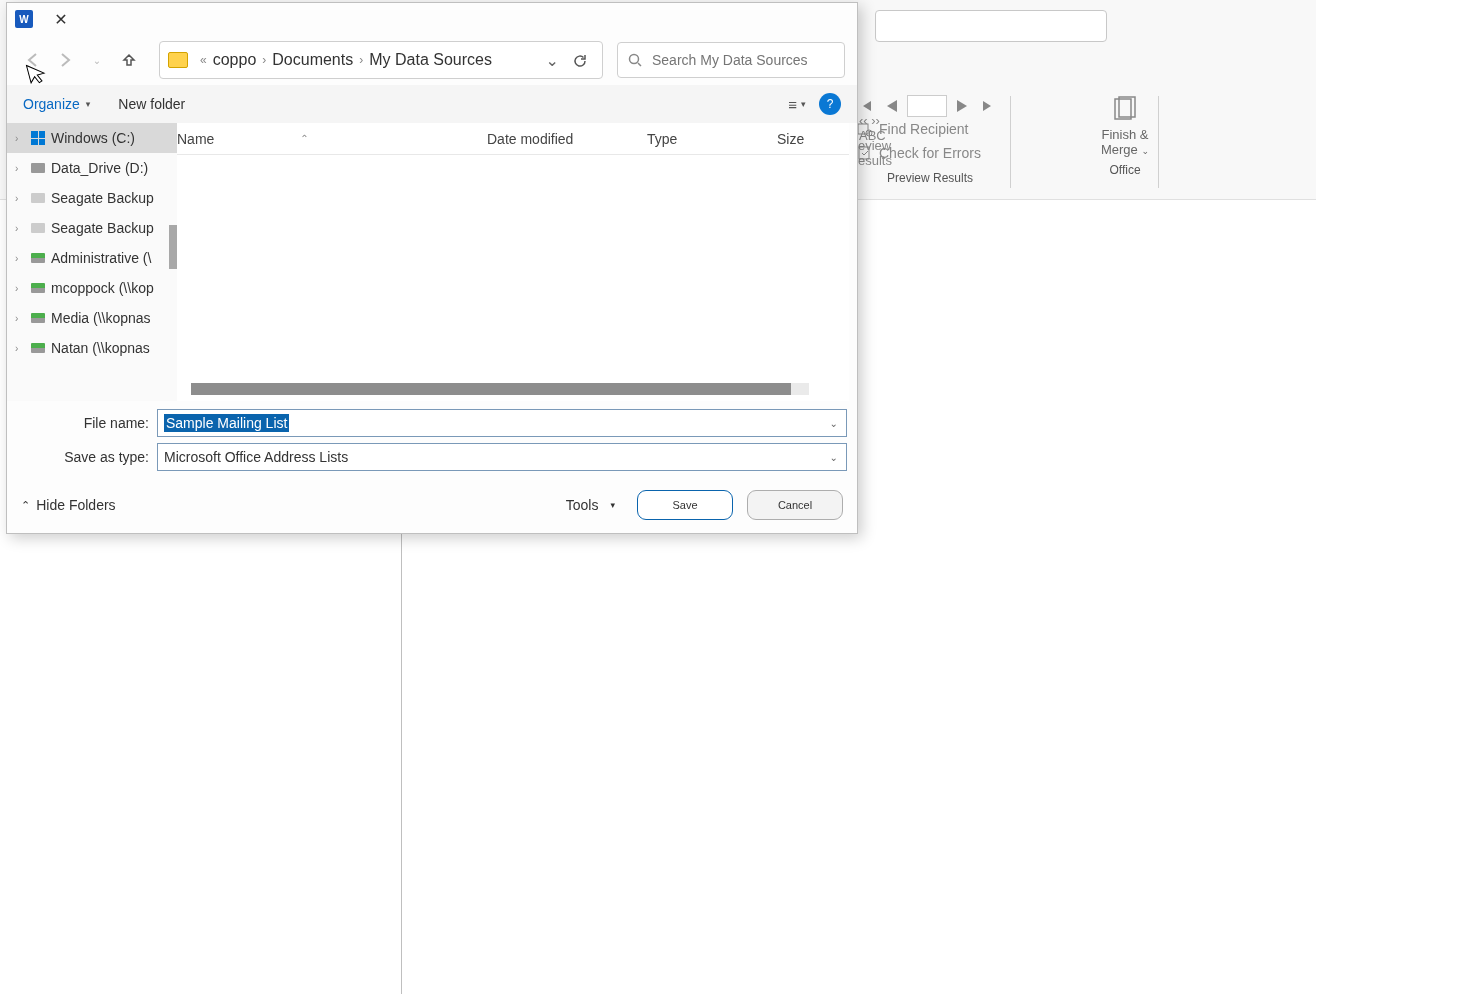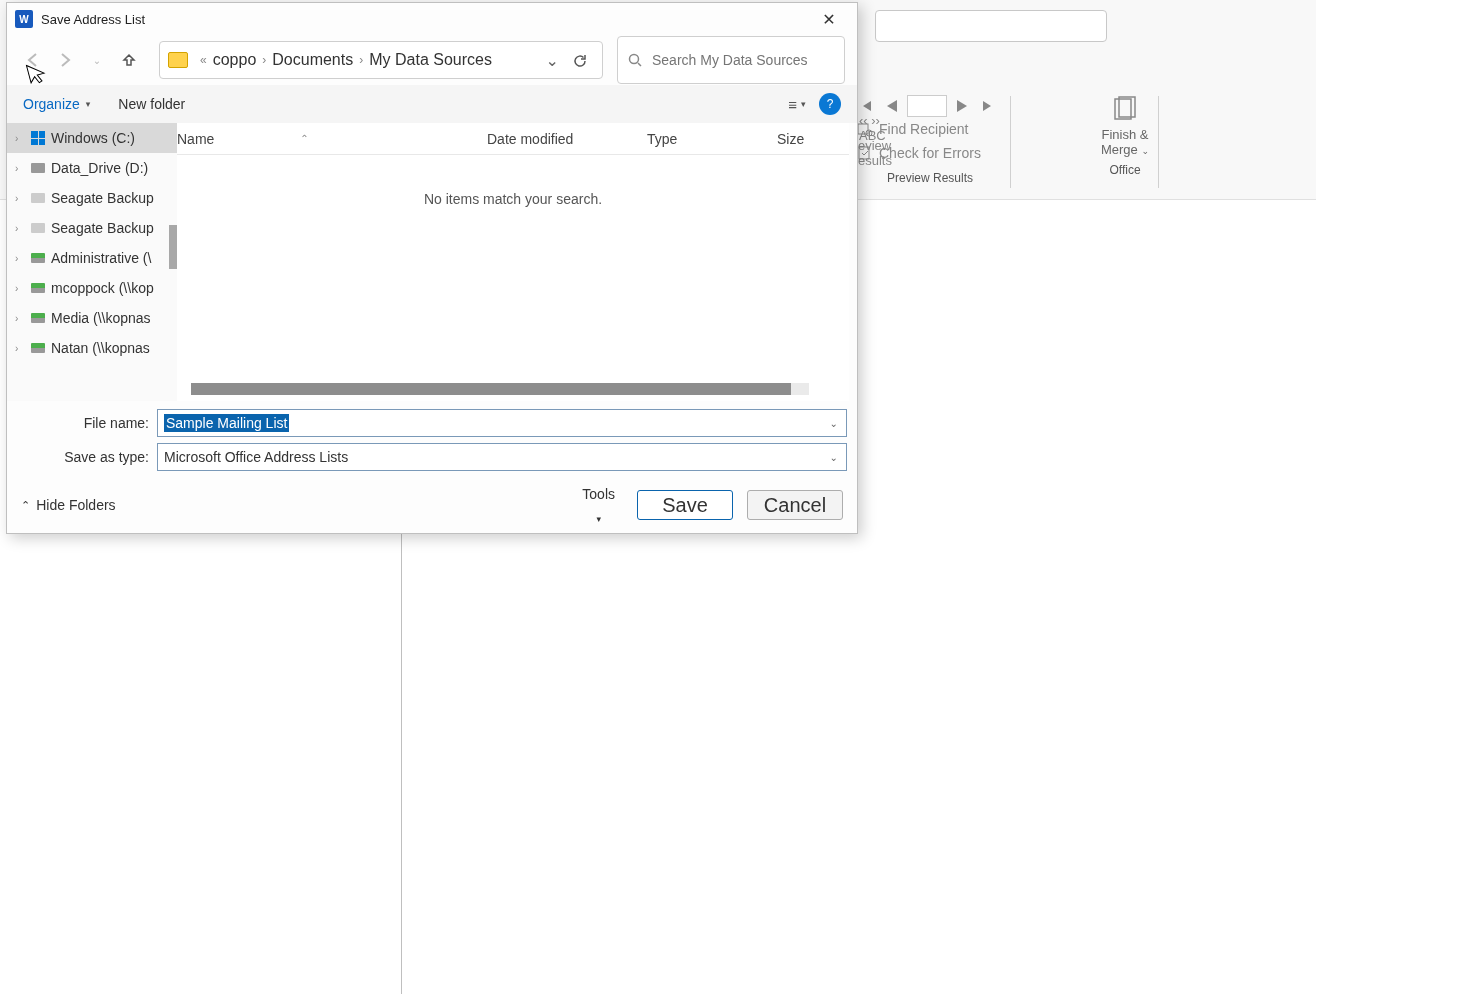--- a/index.html
+++ b/index.html
@@ -30,21 +30,21 @@
 
   .navbar { height: 50px; display:flex; align-items:center; padding: 0 12px; gap:4px;}
   .nav-icon-btn { width:28px; height:28px; display:flex; align-items:center; justify-content:center; color:#555; font-size:15px;}
   .nav-icon-btn.disabled{ color:#bbb;}
   .addressbar { flex:1; height:38px; border:1px solid #cfcfcf; border-radius:4px; display:flex; align-items:center; padding:0 8px; margin-left:12px; background:#fff;}
   .addressbar .folder-ic{ width:20px; height:16px; background:#ffd24d; border:1px solid #d4a300; border-radius:2px; margin-right:6px;}
   .addressbar .sep{ color:#888; margin:0 6px; font-size:12px;}
   .addressbar .crumb{ font-size:16px; color:#333;}
   .addressbar .dropdown-arrow{ margin-left:auto; color:#666; padding:0 8px;}
   .addressbar .refresh{ color:#555; padding:0 6px; font-size:14px;}
-  .searchbox { width:228px; height:48px; border:1px solid #cfcfcf; border-radius:4px; display:flex; align-items:center; padding:0 10px; margin-left:10px; background:#fff;}
+  .searchbox { width:228px; height:36px; border:1px solid #cfcfcf; border-radius:4px; display:flex; align-items:center; padding:0 10px; margin-left:10px; background:#fff;}
   .searchbox .sicon{ color:#888; margin-right:10px; font-size:14px;}
   .searchbox input{ border:none; outline:none; font-size:14px; color:#888; background:transparent; width:100%;}
 
   .toolbar { height:38px; display:flex; align-items:center; padding:0 16px; background:#f5f5f5; }
   .toolbar .organize{ color:#0969c3; font-size:14px; display:flex; align-items:center; gap:6px;}
   .toolbar .newfolder{ margin-left:28px; font-size:14px; color:#333;}
   .toolbar .spacer{flex:1;}
   .toolbar .view-btn{ width:28px; height:26px; display:flex; align-items:center; justify-content:center; color:#555; font-size:15px;}
   .toolbar .help-btn{ width:22px; height:22px; border-radius:50%; background:#0a78d4; color:#fff; font-size:12px; display:flex; align-items:center; justify-content:center; margin-left:8px;}
 
@@ -74,22 +74,22 @@
   .field-row{ display:flex; align-items:center; margin-bottom:6px;}
   .field-row label{ width:140px; text-align:right; font-size:14px; color:#333; padding-right:8px;}
   .field-row .combo{ flex:1; height:28px; border:1px solid #7a99b8; background:#fff; display:flex; align-items:center; padding:0 6px; font-size:14px; color:#333; position:relative;}
   .field-row .combo .caret{ position:absolute; right:8px; color:#666; font-size:10px;}
   .field-row .combo.selected-text{ background:#fff;}
   .field-row .combo .sel-highlight{ background:#0a64ad; color:#fff; padding:1px 2px;}
 
   .footer{ height:56px; display:flex; align-items:center; padding:0 14px;}
   .hide-folders{ display:flex; align-items:center; gap:6px; font-size:14px; color:#333;}
   .footer .spacer{flex:1;}
-  .tools-btn{ display:flex; align-items:center; gap:12px; font-size:14px; color:#333; padding:4px 8px;flex-direction:column;}
-  .btn{ width:96px; height:30px; border:1px solid #adadad; background:#f3f3f3; font-size:20px; color:#333; border-radius:3px; margin-left:14px; display:flex; align-items:center; justify-content:center; cursor:pointer;}
+  .tools-btn{ display:flex; align-items:center; gap:12px; font-size:14px; color:#333; padding:4px 8px;}
+  .btn{ width:96px; height:30px; border:1px solid #adadad; background:#f3f3f3; font-size:11px; color:#333; border-radius:9px; margin-left:14px; display:flex; align-items:center; justify-content:center; cursor:pointer;}
   .btn.primary{ border:1px solid #0a64ad; background:#fff;}
 
   .cursor-arrow{ position:absolute; left:28px; top:62px; font-size:20px; color:#000; transform:rotate(-15deg); pointer-events:none;}
 
   svg{ display:block;}
 </style>
 </head>
 <body>
 
 <div class="bg-ribbon">
@@ -159,21 +159,20 @@
 
   <div style="position:absolute; left:1010px; top:96px; width:1px; height:92px; background:#d0d0d0;"></div>
   <div style="position:absolute; left:1158px; top:96px; width:1px; height:92px; background:#d0d0d0;"></div>
 </div>
 
 <div class="bg-sidebar"></div>
 
 <div class="dialog">
   <div class="titlebar">
     <div class="app-icon">W</div>
-    <div class="title">Save Address List</div>
     <div class="close-btn">✕</div>
   </div>
 
   <div class="navbar">
     <div class="nav-icon-btn disabled">
       <svg width="16" height="16">
           <path d="M11 2l-7 6 7 6" fill="none" stroke="#bbb" stroke-width="2"></path>
         </svg>
     </div>
     <div class="nav-icon-btn disabled">
@@ -279,21 +278,20 @@
     <div class="file-area">
       <div class="header-row">
         <div class="col-name">
           <span>Name</span>
           <span class="sort-caret" style="margin-left:80px;">⌃</span>
         </div>
         <div class="col-date">Date modified</div>
         <div class="col-type">Type</div>
         <div class="col-size">Size</div>
       </div>
-      <div class="empty-msg">No items match your search.</div>
       <div class="hscroll">
           <div class="thumb"></div>
         </div>
     </div>
   </div>
 
   <div class="bottom-fields">
     <div class="field-row">
       <label>File name:</label>
       <div class="combo selected-text">

